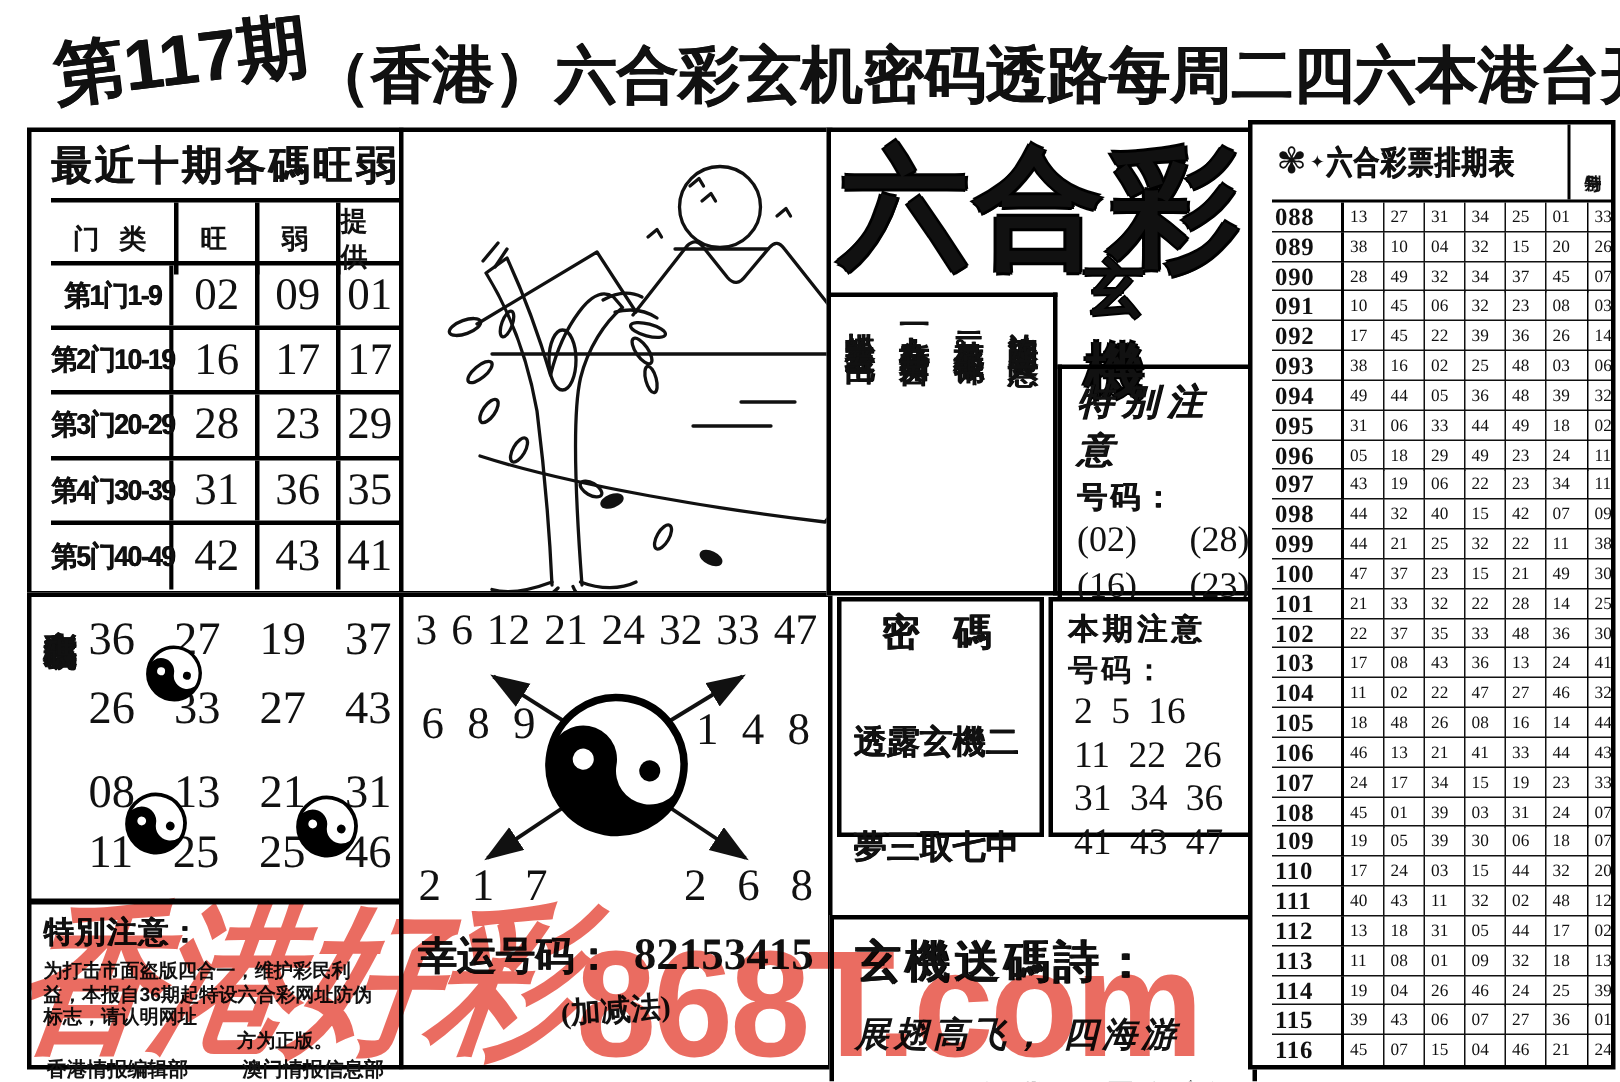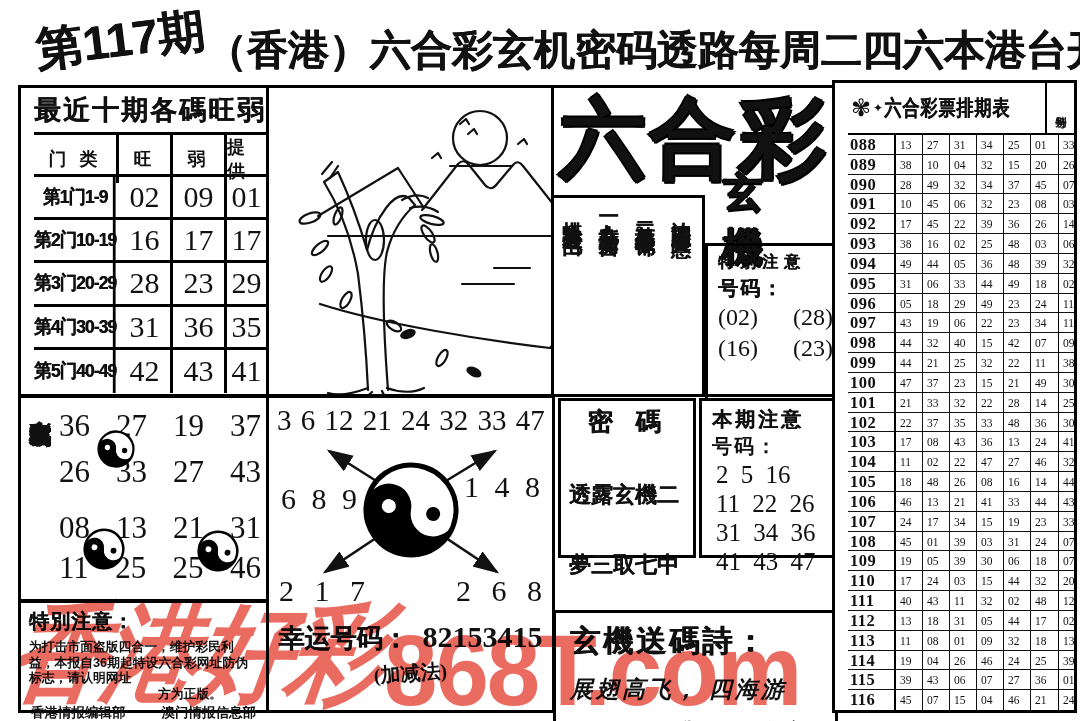--- a/index.html
+++ b/index.html
@@ -50,21 +50,21 @@
 
   
   #picture { left:266px; top:85px; width:289px; height:312px; }
   #picture svg { display:block; }
 
   
   #centerbox { left:266px; top:395px; width:289px; height:318px; }
   .seq { position:absolute; left:8px; top:6px; width:270px; font-family:"Liberation Serif", serif;
     font-size:29px; word-spacing:2px; white-space:nowrap; }
   .corner { position:absolute; font-family:"Liberation Serif", serif; font-size:30px; word-spacing:8px; white-space:nowrap; }
-  .c-tl { left:12px; top:84px; }
+  .c-tl { left:12px; top:68px; }
   .c-tr { right:12px; top:72px; }
   .c-bl { left:10px; top:176px; word-spacing:13px; }
   .c-br { right:10px; top:176px; word-spacing:13px; }
   .lucky-line { position:absolute; left:0; right:0; top:222px; display:flex; justify-content:center;
     align-items:baseline; gap:14px; }
   .lucky-line .lab { font-size:26px; font-weight:bold; text-shadow:0.5px 0 #000; }
   .lucky-line .val { font-family:"Liberation Serif", serif; font-size:30px; font-weight:bold; }
   .method { position:absolute; left:0; right:0; top:262px; text-align:center;
     font-family:"Liberation Serif", serif; font-size:20px; font-weight:bold; transform:rotate(-4deg); }
   .arrows-svg { position:absolute; left:0; top:0; }
@@ -78,21 +78,21 @@
     border-top:3px solid #000; border-right:3px solid #000; display:flex; flex-direction:row-reverse;
     justify-content:space-around; padding:8px 2px 2px 2px; }
   .poem-col { writing-mode:vertical-rl; text-orientation:upright; font-size:20px; font-weight:bold;
     letter-spacing:2.5px; text-shadow:0.5px 0 #000; }
   .logo-sub { position:absolute; left:151px; top:108px; width:136px; height:48px; display:flex;
     align-items:center; justify-content:center; font-size:40px; font-weight:900;
     letter-spacing:22px; padding-left:18px;
     text-shadow:1.5px 0 0 #000, -1.5px 0 0 #000, 0 1.5px 0 #000, 0 -1.5px 0 #000; }
   .special-box { position:absolute; left:151px; top:155px; width:136px; height:157px;
     border-left:3px solid #000; border-top:3px solid #000; padding:6px 8px 0 10px; }
-  .sp-title { font-size:16px; font-weight:bold; letter-spacing:6px; text-shadow:0.5px 0 #000; }
+  .sp-title { font-size:24px; font-weight:bold; letter-spacing:6px; text-shadow:0.5px 0 #000;font-style:italic; }
   .sp-sub { font-size:20px; font-weight:bold; letter-spacing:2px; margin-top:2px; text-shadow:0.5px 0 #000; }
   .sp-pair { display:flex; justify-content:space-between; font-family:"Liberation Serif", serif;
     font-size:24px; line-height:31px; }
 
   
   #secret { left:558px; top:398px; width:138px; height:160px; padding:4px 6px 0 8px; }
   .sc-title { text-align:center; font-size:25px; font-weight:bold; letter-spacing:8px; text-shadow:0.7px 0 #000; }
   .sc-line { font-size:22px; font-weight:bold; line-height:25.5px; white-space:nowrap; text-shadow:0.5px 0 #000;margin-top:44px; }
   .sc-line.right { text-align:right; padding-right:6px; }
   #current { left:699px; top:398px; width:139px; height:160px; padding:5px 6px 0 10px; }

